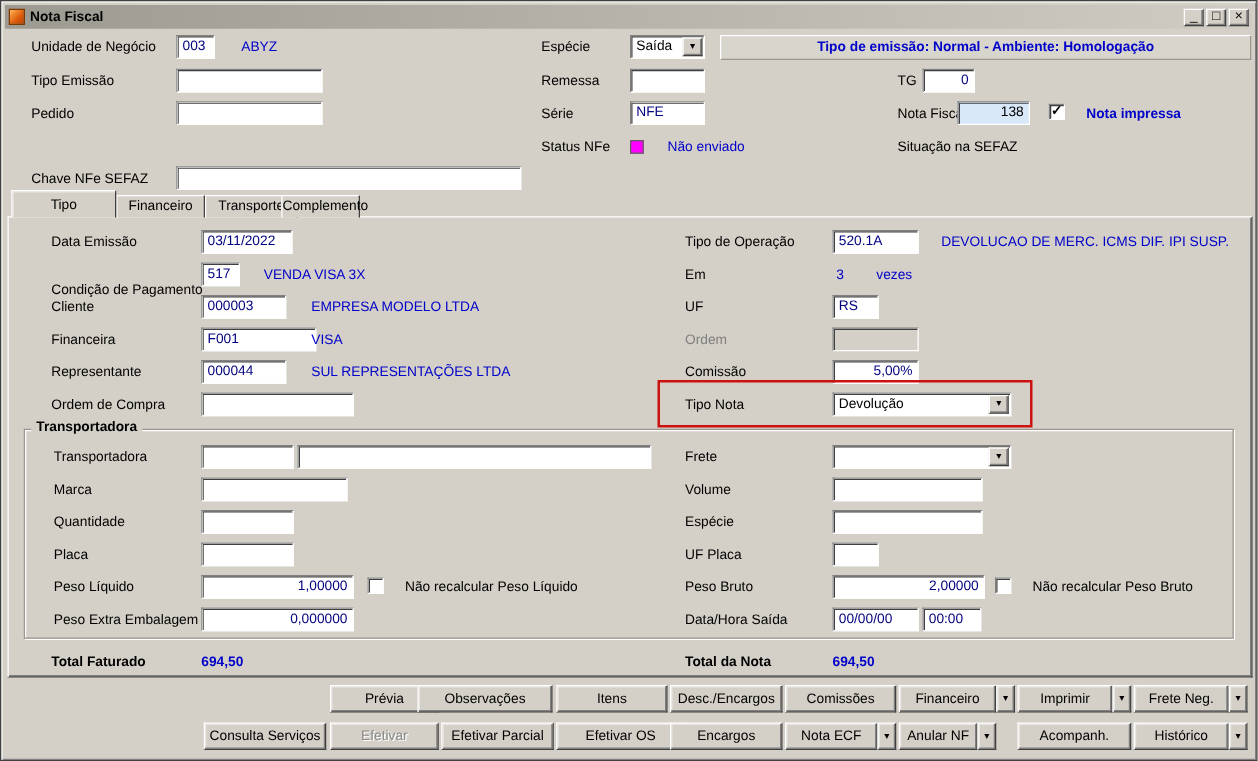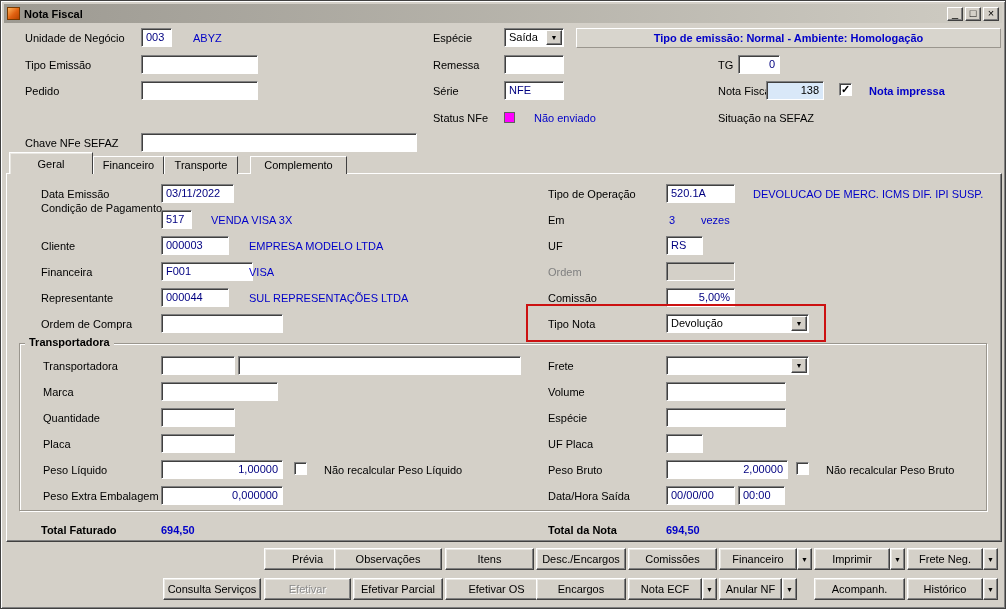--- a/index.html
+++ b/index.html
@@ -130,31 +130,31 @@
   <span class="lbl blue bold" style="left:856px;top:84px">Nota impressa</span>
 
   <span class="lbl" style="left:420px;top:111px">Status NFe</span>
   <span class="swatch" style="left:503px;top:111px"></span>
   <span class="lbl blue" style="left:521px;top:111px">Não enviado</span>
   <span class="lbl" style="left:705px;top:111px">Situação na SEFAZ</span>
 
   <span class="lbl" style="left:12px;top:136px">Chave NFe SEFAZ</span>
   <div class="field" style="left:140px;top:132px;width:276px"></div>
 
-  <div class="tab active" style="left:8px;width:84px">Geral</div>
+  <div class="tab active" style="left:8px;width:84px">Tipo</div>
   <div class="tab" style="left:92px;width:71px">Financeiro</div>
   <div class="tab" style="left:163px;width:74px">Transporte</div>
-  <div class="tab" style="left:249px;width:97px">Complemento</div>
+  <div class="tab" style="left:224px;width:63px">Complemento</div>
 
   <div class="panel"></div>
 
   <span class="lbl" style="left:28px;top:187px;z-index:2">Data Emissão</span>
   <div class="field" style="left:160px;top:183px;width:73px;z-index:2">03/11/2022</div>
 
-  <span class="lbl" style="left:28px;top:201px;z-index:2">Condição de Pagamento</span>
+  <span class="lbl" style="left:28px;top:225px;z-index:2">Condição de Pagamento</span>
   <div class="field" style="left:160px;top:209px;width:31px;z-index:2">517</div>
   <span class="lbl blue" style="left:198px;top:213px;z-index:2">VENDA VISA 3X</span>
 
   <span class="lbl" style="left:28px;top:239px;z-index:2">Cliente</span>
   <div class="field" style="left:160px;top:235px;width:68px;z-index:2">000003</div>
   <span class="lbl blue" style="left:236px;top:239px;z-index:2">EMPRESA MODELO LTDA</span>
 
   <span class="lbl" style="left:28px;top:265px;z-index:2">Financeira</span>
   <div class="field" style="left:160px;top:261px;width:92px;z-index:2">F001</div>
   <span class="lbl blue" style="left:236px;top:265px;z-index:2">VISA</span>

